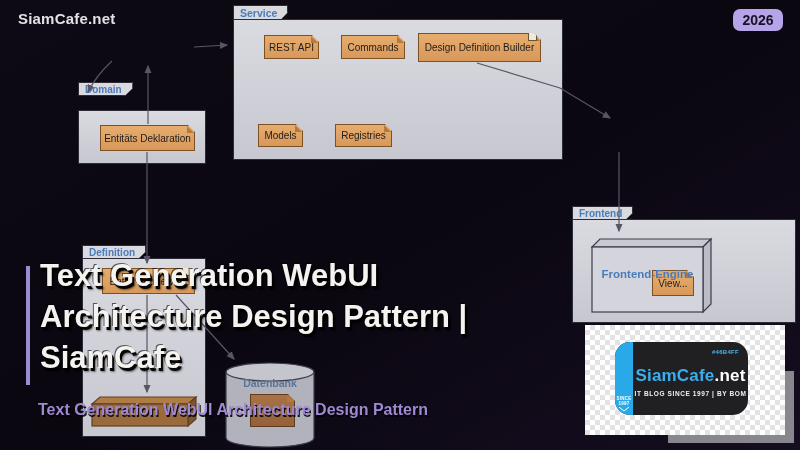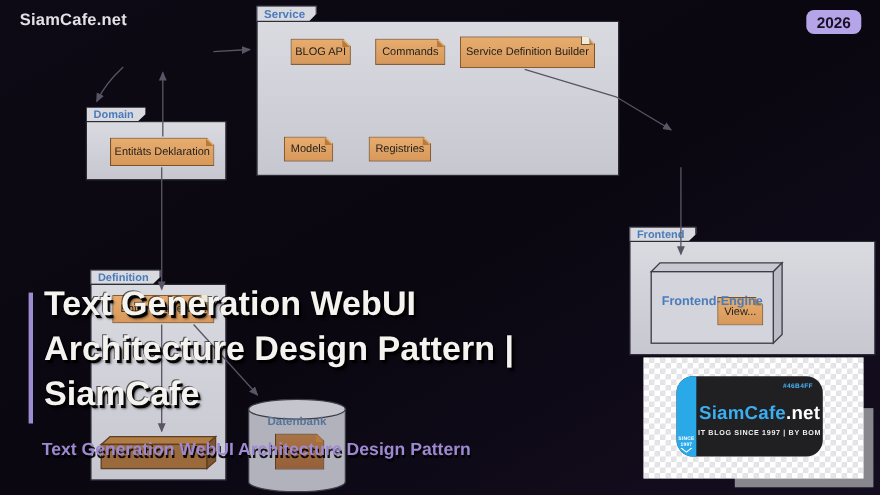--- a/index.html
+++ b/index.html
@@ -63,21 +63,21 @@
 <body>
 
 <div class="stage">
 
   <div class="abs watermark">SiamCafe.net</div>
   <div class="abs badge">2026</div>
 
   <div class="abs pkg-tab" style="left:233px;top:5px;height:15px;">Service</div>
   <div class="abs pkg-body" style="left:233px;top:19px;width:330px;height:141px;"></div>
 
-  <div class="abs pkg-tab" style="left:78px;top:97px;height:14px;font-size:10px;">Domain</div>
+  <div class="abs pkg-tab" style="left:78px;top:82px;height:14px;font-size:10px;">Domain</div>
   <div class="abs pkg-body" style="left:78px;top:110px;width:128px;height:54px;"></div>
 
   <div class="abs pkg-tab" style="left:82px;top:245px;height:14px;font-size:10px;">Definition</div>
   <div class="abs pkg-body" style="left:82px;top:258px;width:124px;height:179px;"></div>
 
   <div class="abs pkg-tab" style="left:572px;top:206px;height:14px;font-size:10px;">Frontend</div>
   <div class="abs pkg-body" style="left:572px;top:219px;width:224px;height:104px;"></div>
 
   <svg class="abs layer-svg" width="800" height="450">
     <defs>
@@ -109,29 +109,29 @@
       <path d="M148,124 L148,66" marker-end="url(#arr)"></path>
       <path d="M147,152 L147,263" marker-end="url(#arr)"></path>
       <path d="M147,295 L147,392" marker-end="url(#arr)"></path>
       <path d="M176,295 L234,359" marker-end="url(#arr)"></path>
       <path d="M477,63 L560,88 L610,118" marker-end="url(#arr)"></path>
       <path d="M619,152 L619,231" marker-end="url(#arr)"></path>
     </g>
   </svg>
 
   <div class="abs note" style="left:264px;top:35px;width:55px;height:24px;">
-    <span>BLOG API</span>
+    <span>REST API</span>
     <span class="fold"></span>
   </div>
   <div class="abs note" style="left:341px;top:35px;width:64px;height:24px;">
     <span>Commands</span>
     <span class="fold"></span>
   </div>
   <div class="abs note" style="left:418px;top:33px;width:123px;height:29px;">
-    <span>Service Definition Builder</span>
+    <span>Design Definition Builder</span>
     <span class="fold"></span>
     <span class="doc-icon"></span>
   </div>
   <div class="abs note" style="left:258px;top:124px;width:45px;height:23px;">
     <span>Models</span>
     <span class="fold"></span>
   </div>
   <div class="abs note" style="left:335px;top:124px;width:57px;height:23px;">
     <span>Registries</span>
     <span class="fold"></span>

